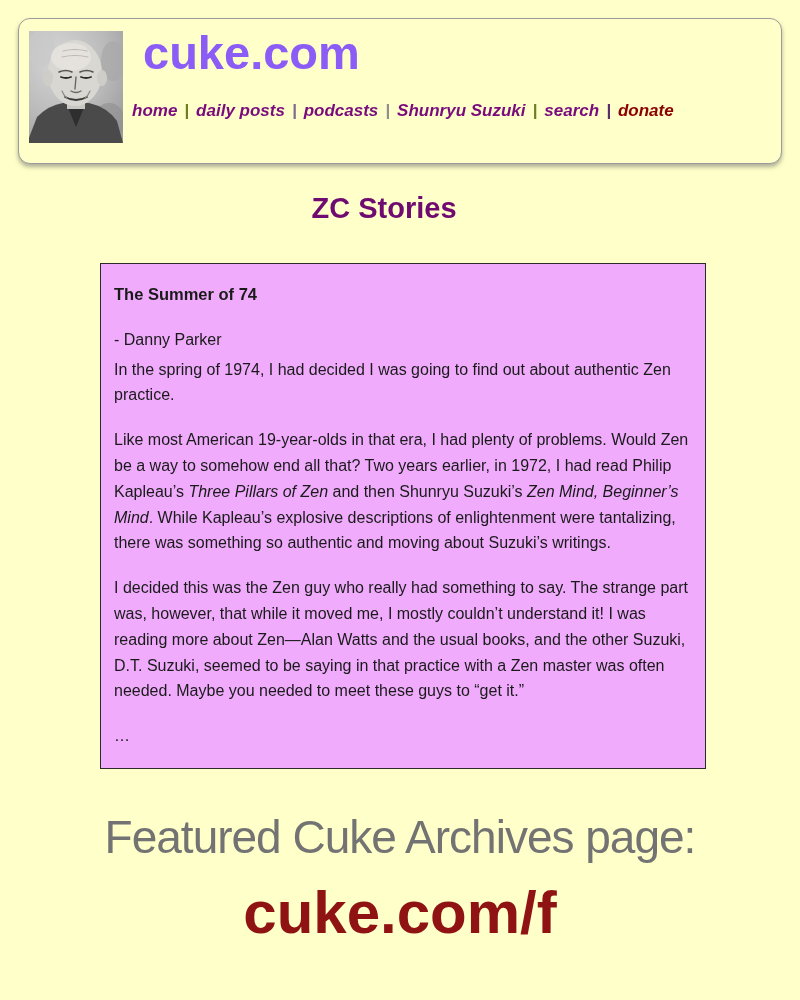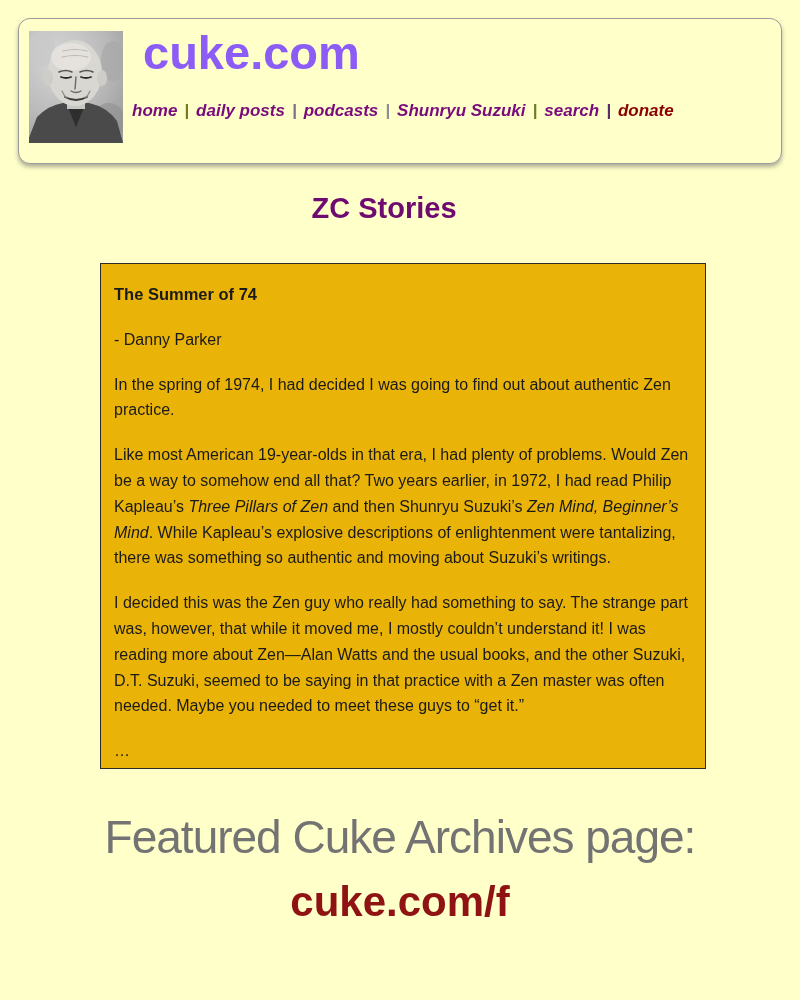--- a/index.html
+++ b/index.html
@@ -40,37 +40,37 @@
   
   .page-heading{
     position:absolute;top:192px;left:0;width:768px;text-align:center;
     font-size:29px;font-weight:bold;color:#6e0a70;
   }
   
   .story-box{
     position:absolute;left:100px;top:263px;width:606px;height:506px;
     box-sizing:border-box;
     border:1px solid #2b2b2b;
-    background:#eab308;
+    background:#f0abfc;
     padding:18px 14px 0 13px;
     overflow:hidden;
     color:#1a1a1a;font-size:16px;line-height:25.8px;
   }
   .story-title{font-weight:bold;font-size:16.5px;margin:0 0 19px 0;}
-  .story-byline{margin:0 0 19px 0;}
+  .story-byline{margin:0 0 4px 0;}
   .story-box p{margin:0 0 19px 0;}
   .story-ellipsis{margin:0;}
   
   .featured-label{
     position:absolute;top:810px;left:0;width:800px;text-align:center;
     font-size:46px;font-weight:400;color:#737373;letter-spacing:-1px;
   }
   .featured-url{
     position:absolute;top:878px;left:0;width:800px;text-align:center;
-    font-size:42px;font-weight:bold;color:#8e1312;
+    font-size:60px;font-weight:bold;color:#8e1312;
   }
 </style>
 </head>
 <body>
 
 <div class="header-card">
 
   <svg class="photo" viewBox="0 0 94 112" xmlns="http://www.w3.org/2000/svg" aria-hidden="true">
     <defs>
       <radialGradient id="bgGrad" cx="30%" cy="25%" r="90%">

